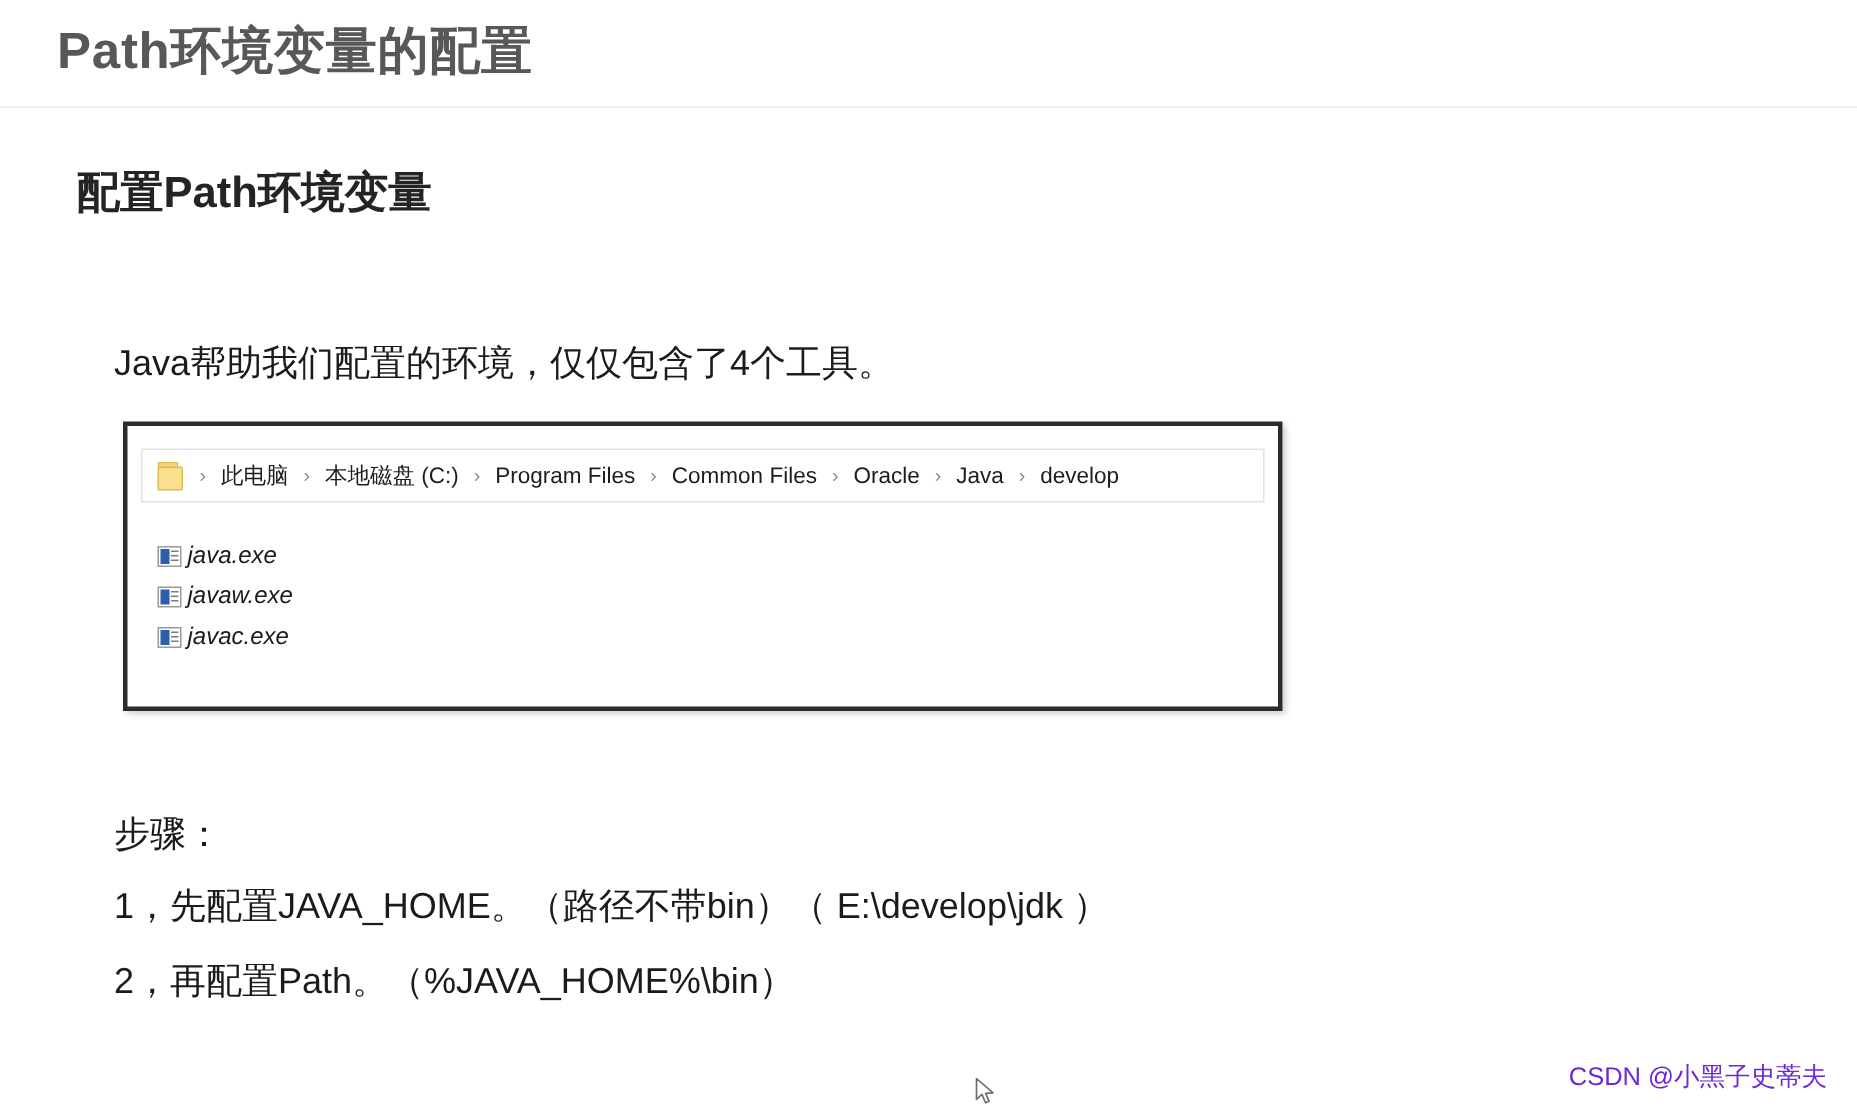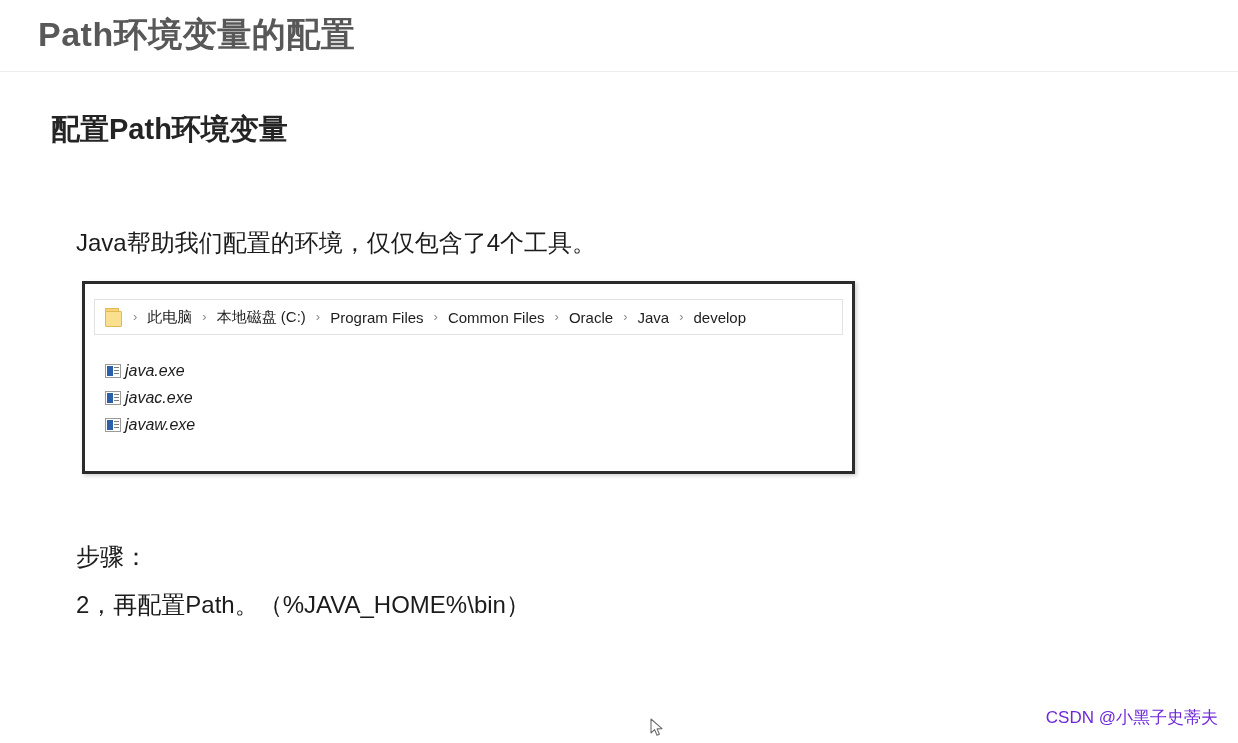--- a/index.html
+++ b/index.html
@@ -248,37 +248,38 @@
       </span>
       <span class="file-name">java.exe</span>
     </div>
     <div class="file-row">
       <span class="exe-icon">
         <span class="blue"></span>
           <span class="l1"></span>
           <span class="l2"></span>
           <span class="l3"></span>
       </span>
-      <span class="file-name">javac.exe</span>
+      <span class="file-name">javaw.exe</span>
     </div>
     <div class="file-row">
       <span class="exe-icon">
         <span class="blue"></span>
           <span class="l1"></span>
           <span class="l2"></span>
           <span class="l3"></span>
       </span>
-      <span class="file-name">javaw.exe</span>
+      <span class="file-name">javac.exe</span>
     </div>
   </div>
 
 </div>
 
 <div class="steps">
   <div class="step-line heading-line">步骤：</div>
+  <div class="step-line">1，先配置JAVA_HOME。（路径不带bin）（ E:\develop\jdk ）</div>
   <div class="step-line">2，再配置Path。（%JAVA_HOME%\bin）</div>
 </div>
 
 <div class="watermark">CSDN @小黑子史蒂夫</div>
 
 <div class="cursor">
   <svg width="14" height="20" viewBox="0 0 14 20" xmlns="http://www.w3.org/2000/svg">
     <path d="M1,1 L1,15 L4.6,11.6 L7,17.2 L9.4,16.2 L7.1,10.9 L12,10.6 Z" fill="#fdfdfd" stroke="#6d6d6d" stroke-width="1.1" stroke-linejoin="round"></path>
   </svg>
 </div>

